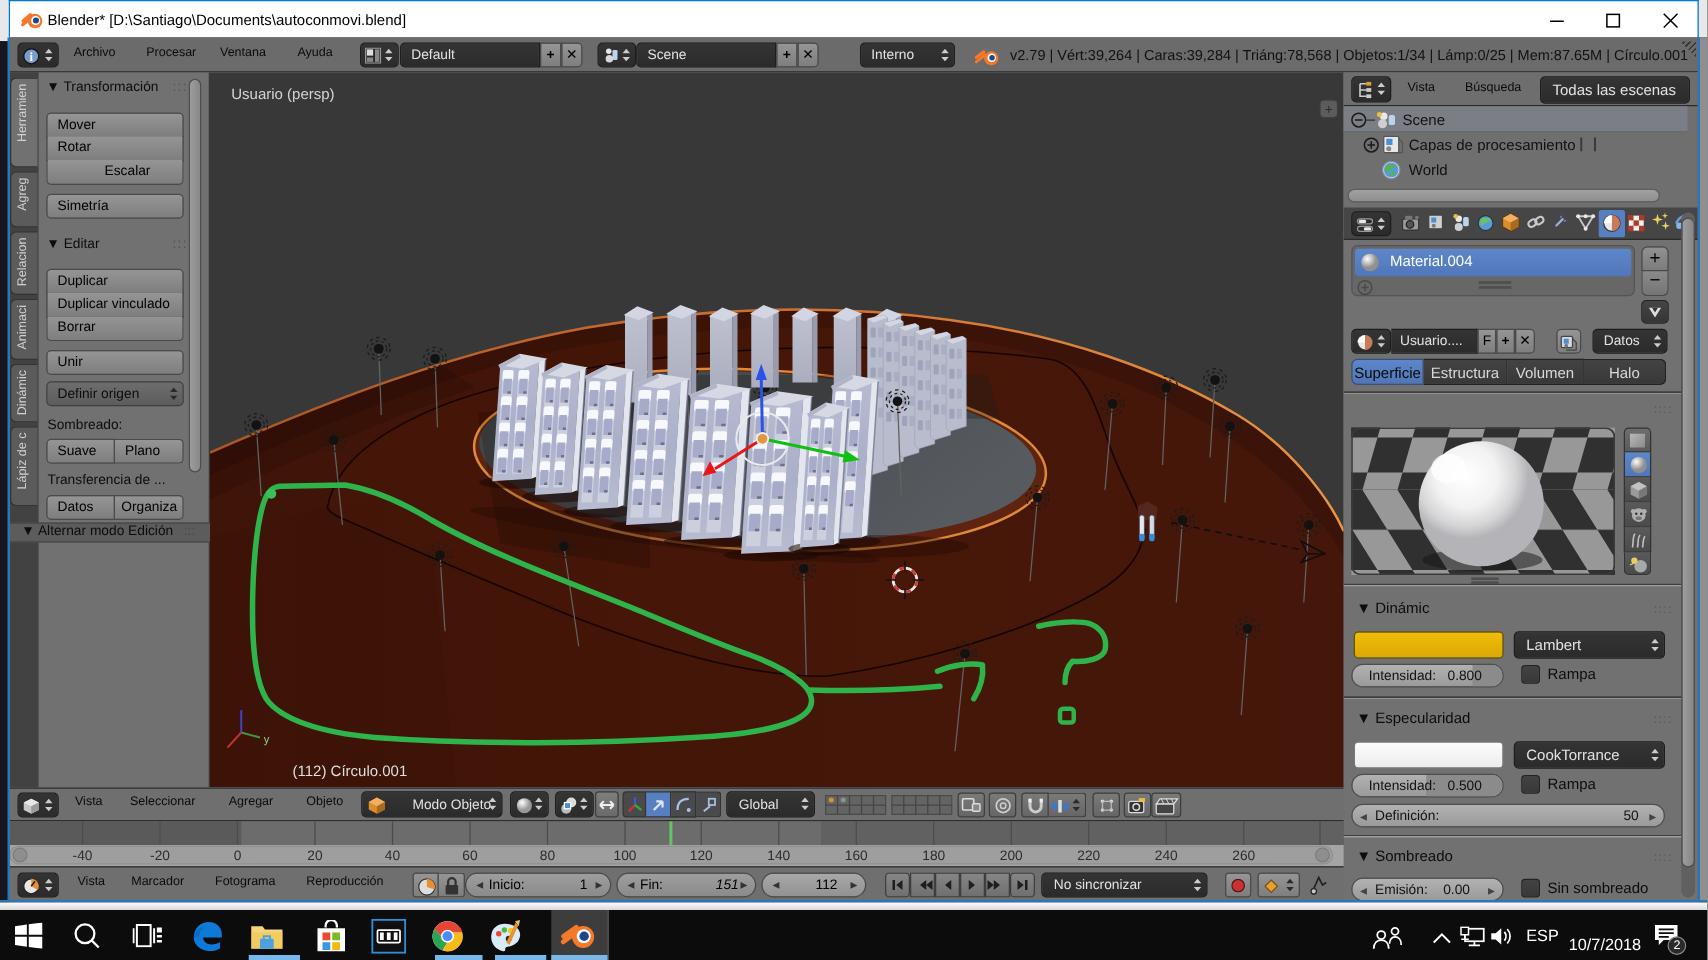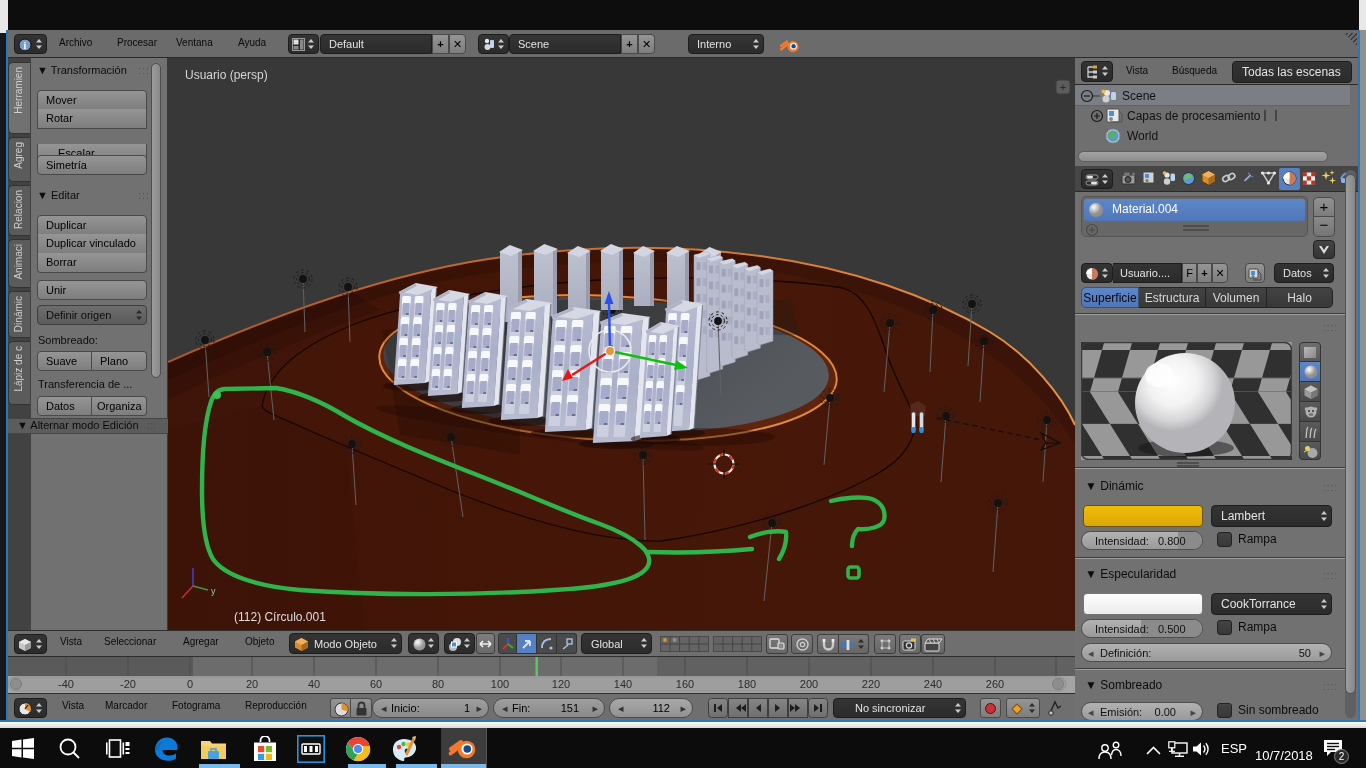--- a/index.html
+++ b/index.html
@@ -39,20 +39,39 @@
 .tseg{position:absolute;top:764px;height:4px;background:#76b9ed;}
 </style></head>
 <body>
 <div id="screen">
 
 <div class="abs" style="left:0;top:0;width:8px;height:33px;background:#e8e8e8;"></div>
 <div class="abs" style="left:0;top:33px;width:7px;height:689px;background:#16161f;"></div>
 <div class="abs" style="left:1359px;top:0;width:7px;height:30px;background:#e8e8e8;"></div>
 <div class="abs" style="left:1359px;top:30px;width:7px;height:690px;background:#8f8f8f;"></div>
 
+<div id="titlebar" class="abs">
+  <svg class="abs" style="left:8px;top:5px" width="20" height="20" viewBox="0 0 24 24">
+    <path d="M3 13 L10 7" stroke="#f5792a" stroke-width="3.4" fill="none" stroke-linecap="round"></path>
+    <path d="M2.6 16.5 L11 9.5" stroke="#f5792a" stroke-width="3.2" fill="none" stroke-linecap="round"></path>
+    <circle cx="14.5" cy="13" r="7" fill="#f5792a"></circle>
+    <circle cx="15" cy="12.6" r="4.4" fill="#fff"></circle>
+    <circle cx="15.3" cy="12.5" r="2.9" fill="#1b4789"></circle>
+  </svg>
+  <div id="titletext" class="abs">Blender* [D:\Santiago\Documents\autoconmovi.blend]</div>
+  <svg class="abs wbtn" style="left:1231px" viewBox="0 0 13 13">
+        <line x1="1" y1="7" x2="12" y2="7" stroke="#000" stroke-width="1.2"></line>
+      </svg>
+  <svg class="abs wbtn" style="left:1276px" viewBox="0 0 13 13">
+        <rect x="1.5" y="1.5" width="10" height="10" fill="none" stroke="#000" stroke-width="1.2"></rect>
+      </svg>
+  <svg class="abs wbtn" style="left:1322px" viewBox="0 0 13 13">
+        <path d="M1 1 L12 12 M12 1 L1 12" stroke="#000" stroke-width="1.2"></path>
+      </svg>
+</div>
 
 <div id="infohdr" class="abs"></div>
 <div id="winbody" class="abs"></div>
 <div class="abs ddark" style="left:14px;top:34px;width:33px;height:20px;">
   <svg class="abs" style="left:3px;top:3px" width="14" height="14" viewBox="0 0 14 14">
         <circle cx="7" cy="7" r="6" fill="#7a9cc9" stroke="#111"></circle>
         <text x="7" y="10.5" font-size="10" font-weight="bold" text-anchor="middle" fill="#fff" font-family="Liberation Serif">i</text>
       </svg>
   <svg class="updn" viewBox="0 0 8 12">
         <path d="M4 1 L7 4.5 H1 Z" fill="#ccc"></path>
@@ -101,20 +120,21 @@
         <path d="M4 11 L1 7.5 H7 Z" fill="#ccc"></path>
       </svg>
 </div>
 <svg class="abs" style="left:780px;top:38px" width="21" height="16" viewBox="0 0 21 16">
   <path d="M1 8 L7 3.5" stroke="#f5792a" stroke-width="2.6" fill="none" stroke-linecap="round"></path>
   <path d="M1 11.5 L8 6" stroke="#f5792a" stroke-width="2.4" fill="none" stroke-linecap="round"></path>
   <circle cx="13" cy="8.6" r="5.6" fill="#f5792a"></circle>
   <circle cx="13.4" cy="8.2" r="3.4" fill="#fff"></circle>
   <circle cx="13.6" cy="8.2" r="2.2" fill="#1b4789"></circle>
 </svg>
+<div class="abs" style="left:808px;top:38px;color:#111;font-size:11.6px;white-space:nowrap;">v2.79 | Vért:39,264 | Caras:39,284 | Triáng:78,568 | Objetos:1/34 | Lámp:0/25 | Mem:87.65M | Círculo.001</div>
 <div class="abs" style="left:1344px;top:33px;width:13px;height:13px;background:repeating-linear-gradient(135deg,transparent 0 2px,#3a3a3a 2px 3.5px);clip-path:polygon(100% 0,0 0,100% 100%);"></div>
 
 <div id="tabs" class="abs"></div>
 <div class="abs vtab" style="top:62px;height:72px;background:#717171;">
       <span>Herramien</span>
     </div>
 <div class="abs vtab" style="top:137px;height:45px;">
       <span>Agreg</span>
     </div>
 <div class="abs vtab" style="top:185px;height:51px;">
@@ -128,21 +148,21 @@
     </div>
 <div class="abs vtab" style="top:341px;height:64px;">
       <span>Lápiz de c</span>
     </div>
 <div id="shelf" class="abs"></div>
 <div id="shelfui" class="abs" style="left:7px;top:58px;width:161px;height:572px;font-size:11px;">
   <div class="lbl phead" style="left:30px;top:6px;">▼ Transformación</div>
   <div class="lbl" style="left:131px;top:6px;color:#555;letter-spacing:1px;">::::</div>
   <div class="tbtn btnlt" style="top:32px;border-radius:4px 4px 0 0;text-align:left;padding-left:8px;box-sizing:border-box;">Mover</div>
   <div class="tbtn btnlt" style="top:51px;border-top:none;border-radius:0;text-align:left;padding-left:8px;box-sizing:border-box;">Rotar</div>
-  <div class="tbtn btnlt" style="top:86px;border-top:none;border-radius:0 0 4px 4px;text-align:left;padding-left:20px;box-sizing:border-box;">Escalar</div>
+  <div class="tbtn btnlt" style="top:70px;border-top:none;border-radius:0 0 4px 4px;text-align:center;padding-left:20px;box-sizing:border-box;">Escalar</div>
   <div class="tbtn btnlt" style="top:97px;text-align:left;padding-left:8px;box-sizing:border-box;">Simetría</div>
   <div class="lbl phead" style="left:30px;top:131px;">▼ Editar</div>
   <div class="lbl" style="left:131px;top:131px;color:#555;letter-spacing:1px;">::::</div>
   <div class="tbtn btnlt" style="top:157px;border-radius:4px 4px 0 0;text-align:left;padding-left:8px;box-sizing:border-box;">Duplicar</div>
   <div class="tbtn btnlt" style="top:176px;border-top:none;border-radius:0;text-align:left;padding-left:8px;box-sizing:border-box;">Duplicar vinculado</div>
   <div class="tbtn btnlt" style="top:195px;border-top:none;border-radius:0 0 4px 4px;text-align:left;padding-left:8px;box-sizing:border-box;">Borrar</div>
   <div class="tbtn btnlt" style="top:222px;text-align:left;padding-left:8px;box-sizing:border-box;">Unir</div>
   <div class="tbtn" style="top:247px;background:linear-gradient(#6d6d6d,#5c5c5c);border:1px solid #3e3e3e;border-radius:4px;color:#0c0c0c;line-height:19px;text-align:left;padding-left:8px;box-sizing:border-box;">Definir origen
     <svg class="updn" viewBox="0 0 8 12">
           <path d="M4 1 L7 4.5 H1 Z" fill="#2a2a2a"></path>
@@ -707,21 +727,21 @@
       </svg>
  <svg class="updn" viewBox="0 0 8 12">
         <path d="M4 1 L7 4.5 H1 Z" fill="#ccc"></path>
         <path d="M4 11 L1 7.5 H7 Z" fill="#ccc"></path>
       </svg>
 </div>
 <div class="abs hdrmenu" style="left:60px;top:636px;">Vista</div>
 <div class="abs hdrmenu" style="left:104px;top:636px;">Seleccionar</div>
 <div class="abs hdrmenu" style="left:183px;top:636px;">Agregar</div>
 <div class="abs hdrmenu" style="left:245px;top:636px;">Objeto</div>
-<div class="abs ddark" style="left:289px;top:633px;width:113px;height:21px;line-height:20px;padding-left:24px;">Modo Objeto
+<div class="abs ddark" style="left:289px;top:633px;width:113px;height:21px;line-height:20px;padding-left:40px;">Modo Objeto
  <svg class="abs" style="left:4px;top:3px" width="15" height="15" viewBox="0 0 15 15">
         <polygon points="7.5,1 14,4.5 14,10.5 7.5,14 1,10.5 1,4.5" fill="#d98d2c"></polygon>
         <polygon points="7.5,1 14,4.5 7.5,8 1,4.5" fill="#f0b060"></polygon>
         <polygon points="7.5,8 14,4.5 14,10.5 7.5,14" fill="#a86a1e"></polygon>
       </svg>
  <svg class="updn" viewBox="0 0 8 12">
         <path d="M4 1 L7 4.5 H1 Z" fill="#ccc"></path>
         <path d="M4 11 L1 7.5 H7 Z" fill="#ccc"></path>
       </svg>
 </div>
@@ -915,21 +935,21 @@
 </div>
 <div class="abs btnlt" style="left:372px;top:698px;width:117px;height:20px;border-radius:10px;line-height:19px;background:linear-gradient(#9e9e9e,#8a8a8a);">
       <span style="position:absolute;left:8px;color:#333;">◂</span>
       <span style="position:absolute;left:18px;">Inicio:</span>
       <span style="position:absolute;right:18px;">1</span>
       <span style="position:absolute;right:6px;color:#333;">▸</span>
     </div>
 <div class="abs btnlt" style="left:493px;top:698px;width:112px;height:20px;border-radius:10px;line-height:19px;background:linear-gradient(#9e9e9e,#8a8a8a);">
       <span style="position:absolute;left:8px;color:#333;">◂</span>
       <span style="position:absolute;left:18px;">Fin:</span>
-      <span style="position:absolute;right:25px;">151</span>
+      <span style="position:absolute;right:13px;font-style:italic;">151</span>
       <span style="position:absolute;right:6px;color:#333;">▸</span>
     </div>
 <div class="abs btnlt" style="left:609px;top:698px;width:84px;height:20px;border-radius:10px;line-height:19px;background:linear-gradient(#a8a8a8,#929292);">
       <span style="position:absolute;left:8px;color:#333;">◂</span>
       <span style="position:absolute;right:22px;">112</span>
       <span style="position:absolute;right:6px;color:#333;">▸</span>
     </div>
 <svg class="abs" style="left:708px;top:698px" width="120" height="20" viewBox="0 0 120 20">
  <defs>
         <linearGradient id="pbg" x1="0" y1="0" x2="0" y2="1">
@@ -947,21 +967,21 @@
       </g>
  <g fill="#1e1e1e">
   <path d="M14 6 L9 10 L14 14 Z M8 6 H6 V14 H8 Z"></path>
   <path d="M33 6 L28 10 L33 14 Z M38 6 L33 10 L38 14 Z"></path>
   <path d="M53 6 L48 10 L53 14 Z"></path>
   <path d="M67 6 L72 10 L67 14 Z"></path>
   <path d="M87 6 L92 10 L87 14 Z M82 6 L87 10 L82 14 Z"></path>
   <path d="M106 6 L111 10 L106 14 Z M112 6 H114 V14 H112 Z"></path>
  </g>
 </svg>
-<div class="abs ddark" style="left:833px;top:698px;width:133px;height:20px;line-height:19px;padding-left:21px;">No sincronizar
+<div class="abs ddark" style="left:833px;top:698px;width:133px;height:20px;line-height:19px;padding-left:9px;">No sincronizar
  <svg class="updn" viewBox="0 0 8 12">
         <path d="M4 1 L7 4.5 H1 Z" fill="#ccc"></path>
         <path d="M4 11 L1 7.5 H7 Z" fill="#ccc"></path>
       </svg>
 </div>
 <div class="abs btnlt" style="left:980px;top:698px;width:21px;height:20px;border-radius:3px;">
  <svg class="abs" style="left:4px;top:4px" width="11" height="11" viewBox="0 0 11 11">
         <circle cx="5.5" cy="5.5" r="5" fill="#c83232" stroke="#5a1010"></circle>
       </svg>
 </div>

